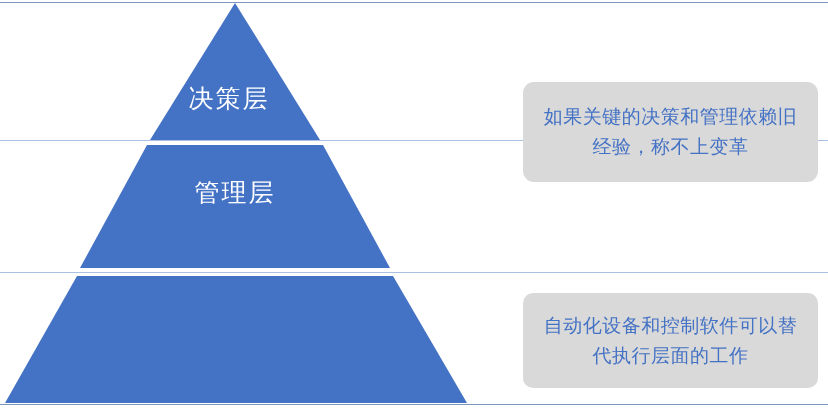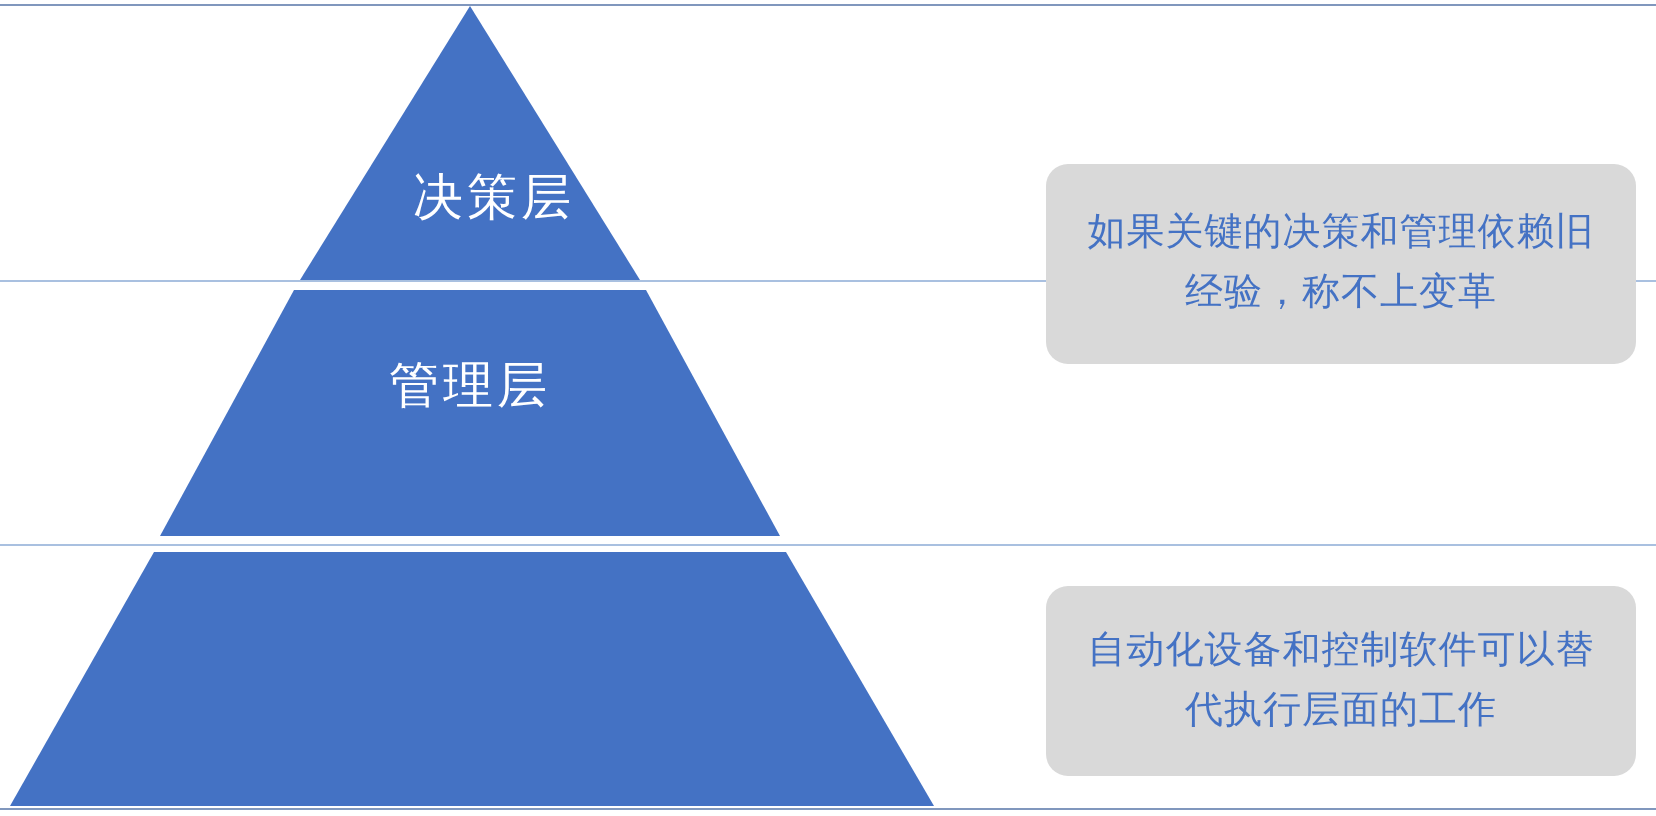--- a/index.html
+++ b/index.html
@@ -43,21 +43,21 @@
 
   .layer-label {
     position: absolute;
     color: #FFFFFF;
     font-size: 25px;
     letter-spacing: 2px;
     white-space: nowrap;
     text-align: center;
     font-weight: 400;
   }
-  .layer-label.top    { left: 162px; top: 82px;  width: 170px; }
+  .layer-label.top    { left: 144px; top: 82px;  width: 170px; }
   .layer-label.middle { left: 140px; top: 176px; width: 190px; }
   .layer-label.bottom { left: 145px; top: 320px; width: 190px; }
 
   
   .callout {
     position: absolute;
     background: #D9D9D9;
     border-radius: 11px;
     color: #4472C4;
     font-size: 19px;
@@ -74,20 +74,21 @@
     left: 523px;
     top: 82px;
     width: 295px;
     height: 100px;
   }
   .callout-2 {
     left: 523px;
     top: 293px;
     width: 295px;
     height: 95px;
+    border-radius: 10px;
   }
   .callout-text {
     display: block;
     width: 100%;
   }
 </style>
 </head>
 <body>
 
 <div id="stage">

